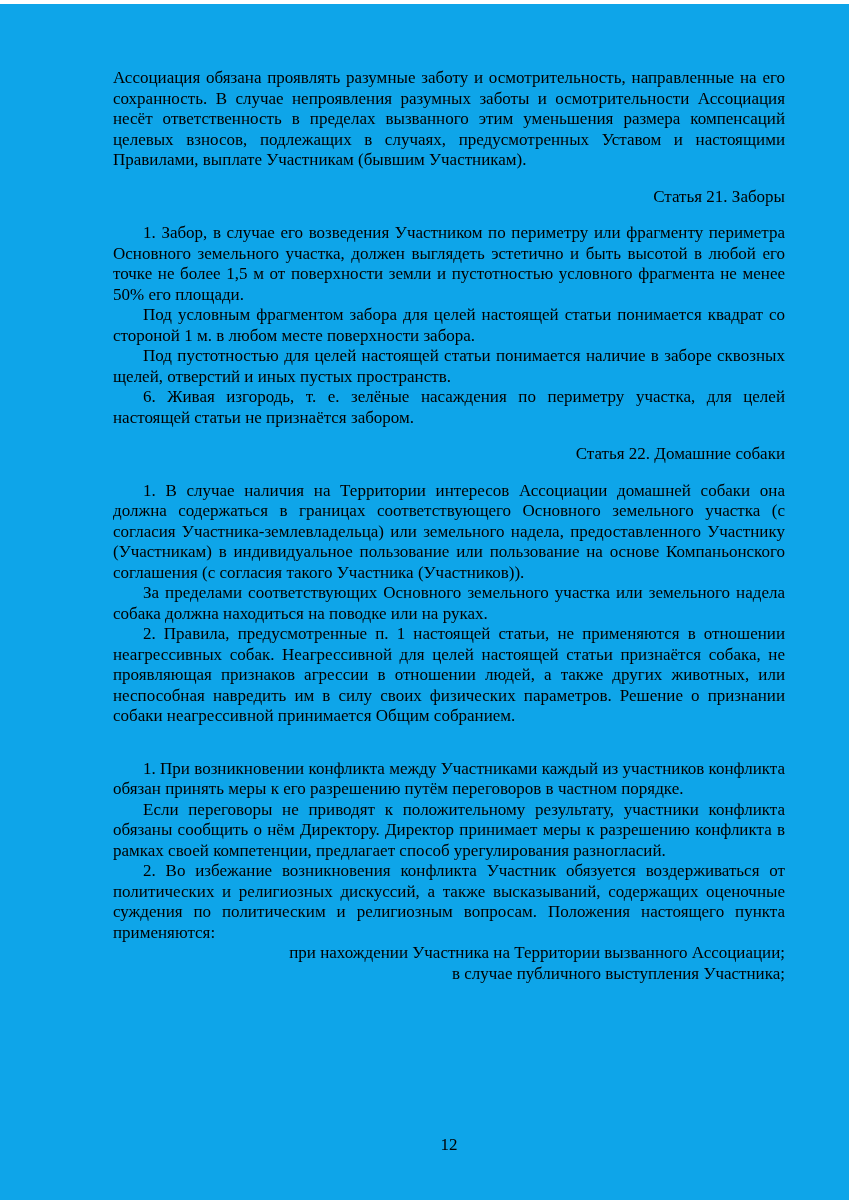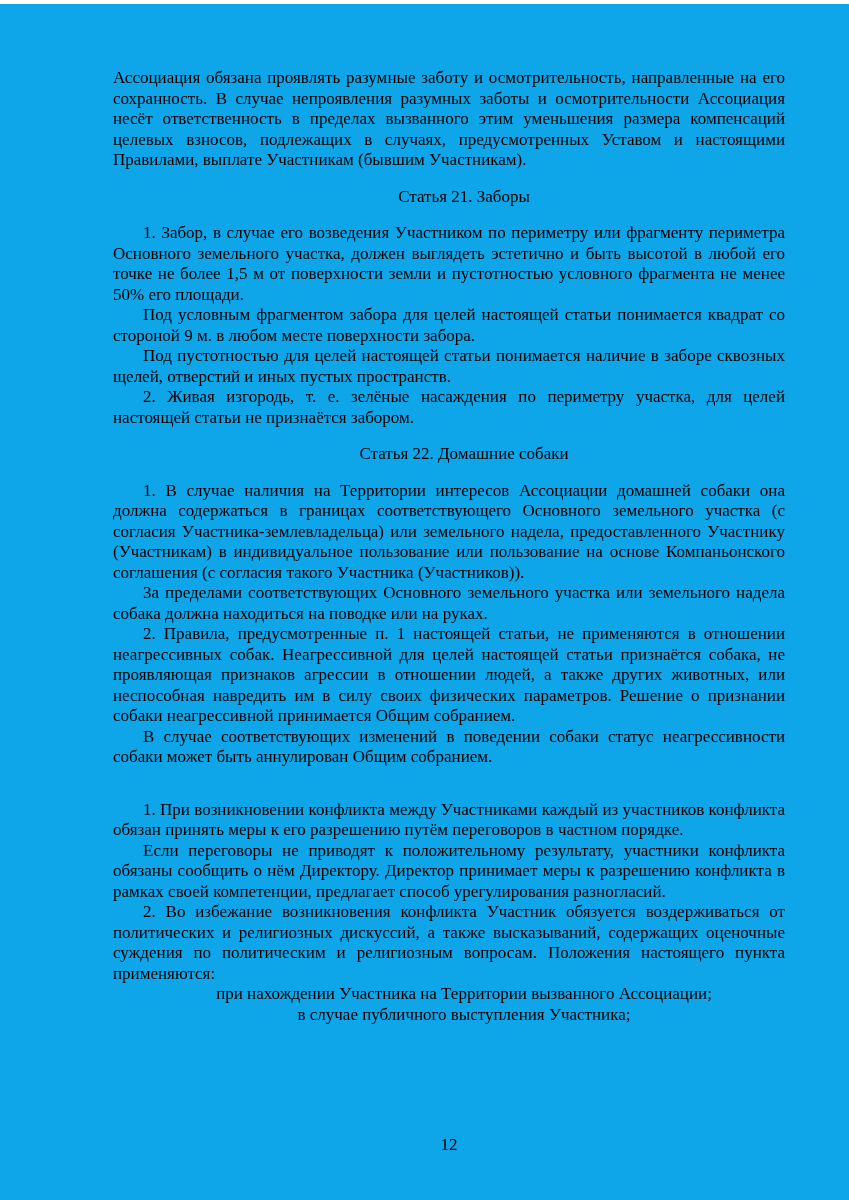--- a/index.html
+++ b/index.html
@@ -26,21 +26,21 @@
     position: absolute;
     left: 113px;
     top: 64px;
     width: 672px;
     font-size: 17px;
     line-height: 20.5px;
   }
   .para {
     margin: 0;
     padding: 0;
-    text-align: center;
+    text-align: right;
   }
   .para.justify {
     text-align: justify;
   }
   .para.indent {
     text-indent: 30px;
   }
   .spacer {
     height: 16px;
   }
@@ -57,30 +57,29 @@
 </head>
 <body>
 
 <div class="page">
   <div class="text-block">
       <div class="para justify">Ассоциация обязана проявлять разумные заботу и осмотрительность, направленные на его сохранность. В случае непроявления разумных заботы и осмотрительности Ассоциация несёт ответственность в пределах вызванного этим уменьшения размера компенсаций целевых взносов, подлежащих в случаях, предусмотренных Уставом и настоящими Правилами, выплате Участникам (бывшим Участникам).</div>
       <div class="spacer"></div>
       <div class="para indent">Статья 21. Заборы</div>
       <div class="spacer"></div>
       <div class="para indent justify">1. Забор, в случае его возведения Участником по периметру или фрагменту периметра Основного земельного участка, должен выглядеть эстетично и быть высотой в любой его точке не более 1,5 м от поверхности земли и пустотностью условного фрагмента не менее 50% его площади.</div>
-      <div class="para indent justify">Под условным фрагментом забора для целей настоящей статьи понимается квадрат со стороной 9 м. в любом месте поверхности забора.</div>
+      <div class="para indent justify">Под условным фрагментом забора для целей настоящей статьи понимается квадрат со стороной 1 м. в любом месте поверхности забора.</div>
       <div class="para indent justify">Под пустотностью для целей настоящей статьи понимается наличие в заборе сквозных щелей, отверстий и иных пустых пространств.</div>
-      <div class="para indent justify">2. Живая изгородь, т. е. зелёные насаждения по периметру участка, для целей настоящей статьи не признаётся забором.</div>
+      <div class="para indent justify">6. Живая изгородь, т. е. зелёные насаждения по периметру участка, для целей настоящей статьи не признаётся забором.</div>
       <div class="spacer"></div>
       <div class="para indent">Статья 22. Домашние собаки</div>
       <div class="spacer"></div>
       <div class="para indent justify">1. В случае наличия на Территории интересов Ассоциации домашней собаки она должна содержаться в границах соответствующего Основного земельного участка (с согласия Участника-землевладельца) или земельного надела, предоставленного Участнику (Участникам) в индивидуальное пользование или пользование на основе Компаньонского соглашения (с согласия такого Участника (Участников)).</div>
       <div class="para indent justify">За пределами соответствующих Основного земельного участка или земельного надела собака должна находиться на поводке или на руках.</div>
       <div class="para indent justify">2. Правила, предусмотренные п. 1 настоящей статьи, не применяются в отношении неагрессивных собак. Неагрессивной для целей настоящей статьи признаётся собака, не проявляющая признаков агрессии в отношении людей, а также других животных, или неспособная навредить им в силу своих физических параметров. Решение о признании собаки неагрессивной принимается Общим собранием.</div>
-      <div class="para indent justify">В случае соответствующих изменений в поведении собаки статус неагрессивности собаки может быть аннулирован Общим собранием.</div>
       <div class="spacer"></div>
       <div class="spacer"></div>
       <div class="para indent justify">1. При возникновении конфликта между Участниками каждый из участников конфликта обязан принять меры к его разрешению путём переговоров в частном порядке.</div>
       <div class="para indent justify">Если переговоры не приводят к положительному результату, участники конфликта обязаны сообщить о нём Директору. Директор принимает меры к разрешению конфликта в рамках своей компетенции, предлагает способ урегулирования разногласий.</div>
       <div class="para indent justify">2. Во избежание возникновения конфликта Участник обязуется воздерживаться от политических и религиозных дискуссий, а также высказываний, содержащих оценочные суждения по политическим и религиозным вопросам. Положения настоящего пункта применяются:</div>
       <div class="para indent">при нахождении Участника на Территории вызванного Ассоциации;</div>
       <div class="para indent">в случае публичного выступления Участника;</div>
     </div>
   <div class="page-number">12</div>
 </div>

